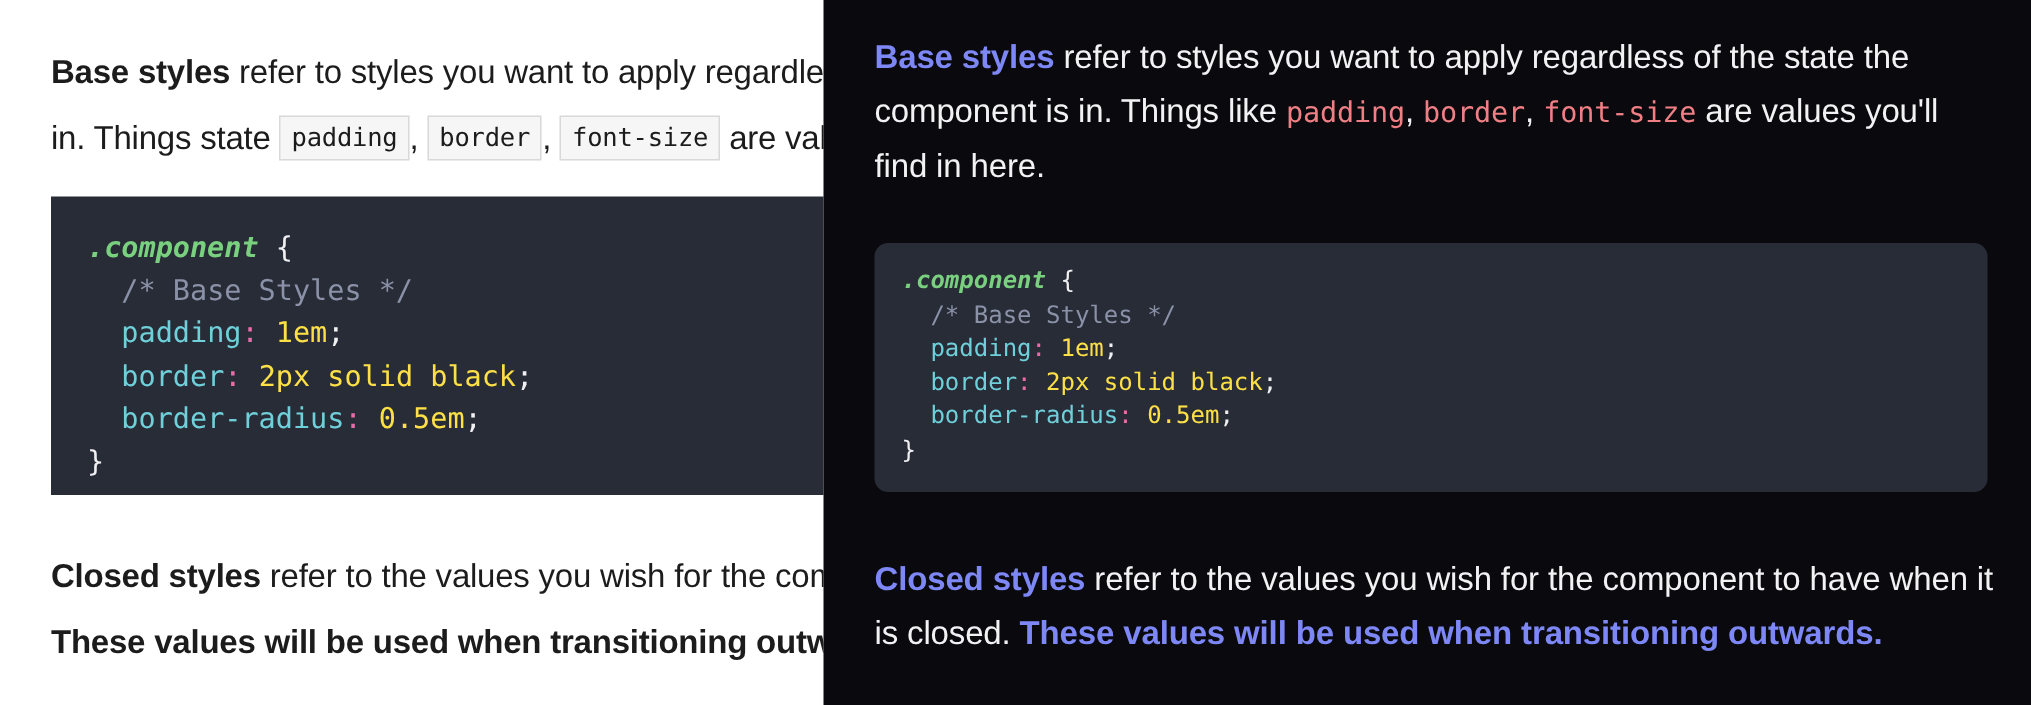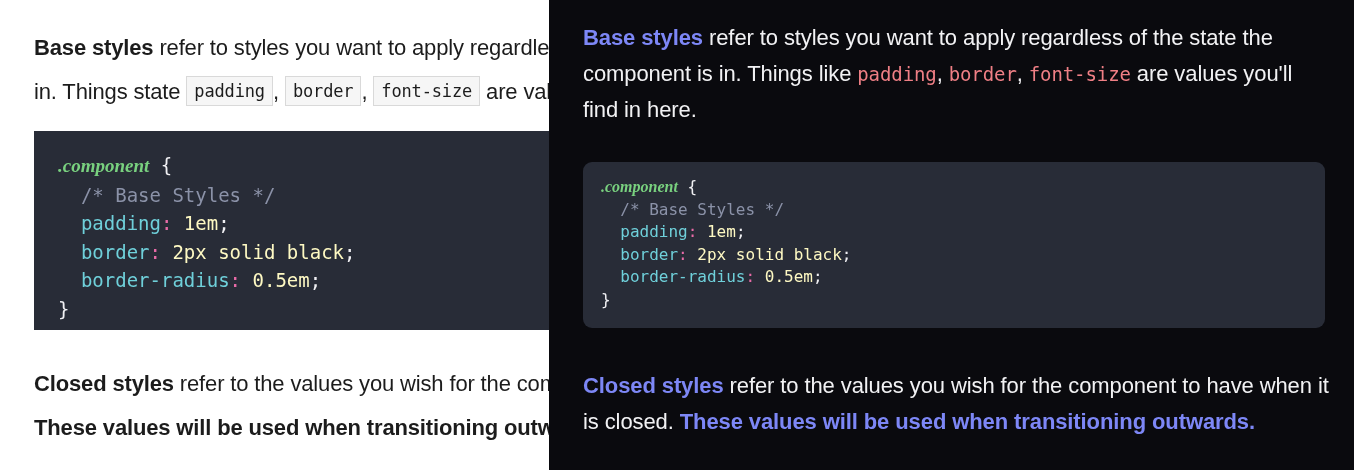--- a/index.html
+++ b/index.html
@@ -118,26 +118,26 @@
 
   
   pre.code {
     margin: 0;
     font-family: "DejaVu Sans Mono", monospace;
     white-space: pre;
   }
   .code-light pre.code { font-size: 19px; line-height: 28.5px; }
   .code-dark  pre.code { font-size: 16px; line-height: 22.5px; }
 
-  .tok-sel   { color: #79d17f; font-style: italic; font-weight: 700; font-family: Liberation Serif, serif; }
+  .tok-sel   { color: #79d17f; font-style: italic; font-weight: 700; }
   .tok-punct { color: #f0f0f3; }
   .tok-com   { color: #8b92a8; }
   .tok-prop  { color: #6fd0da; }
   .tok-colon { color: #e96ba8; }
-  .tok-val   { color: #fef9c3; }
+  .tok-val   { color: #fde047; }
   .tok-semi  { color: #f0f0f3; }
 </style>
 </head>
 <body>
 
 <div id="screenshot">
 
   <div class="pane-light">
     <div class="light-inner">
 

